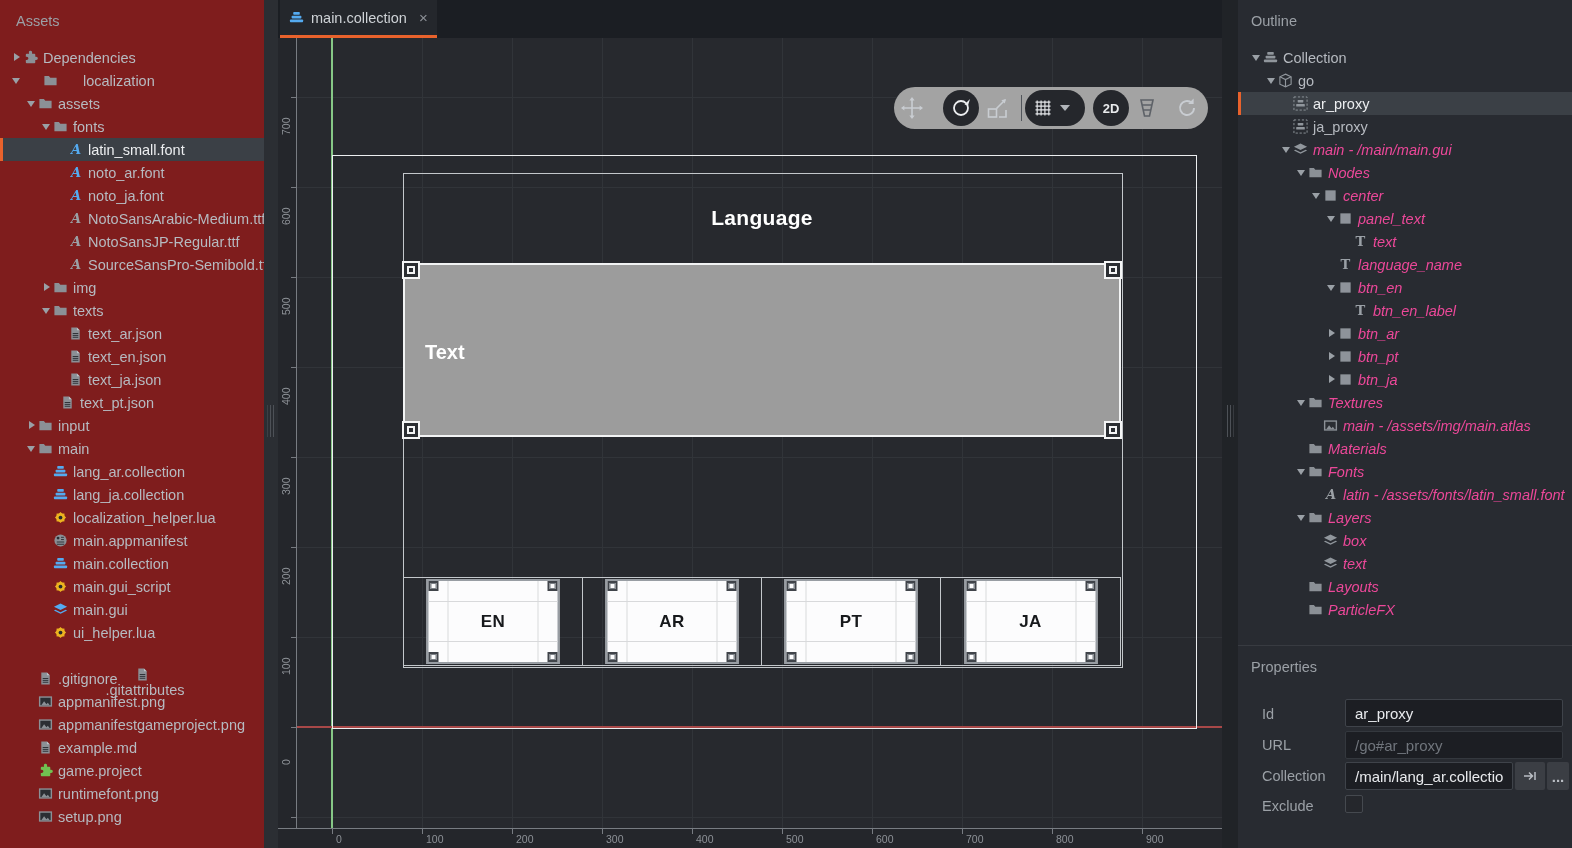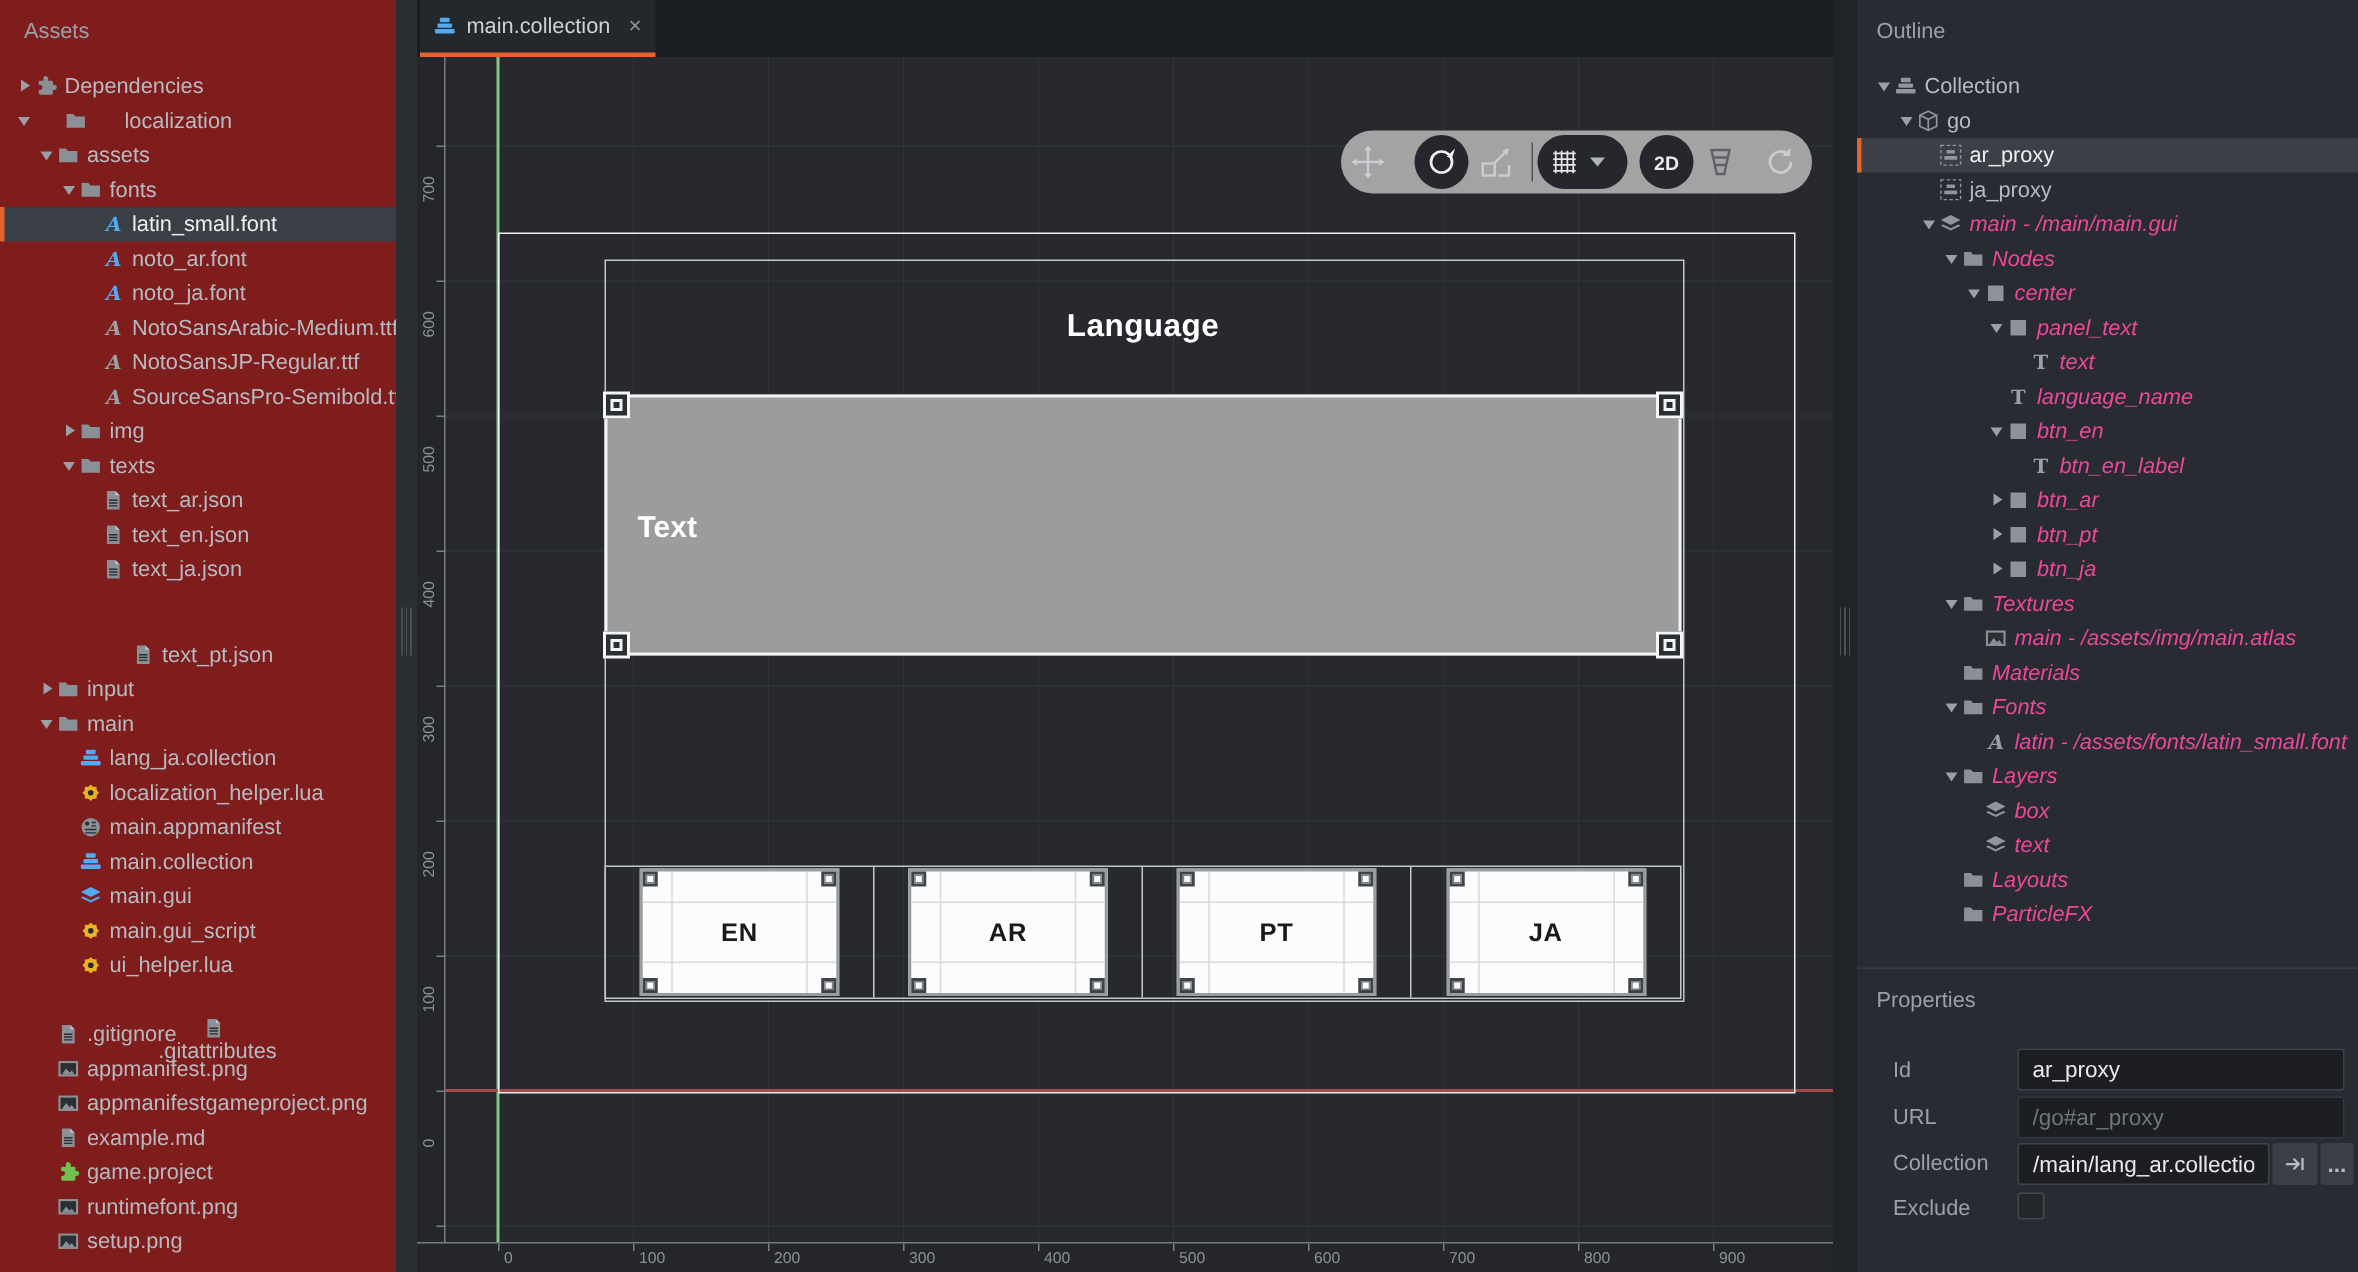--- a/index.html
+++ b/index.html
@@ -261,21 +261,21 @@
             <svg viewBox="0 0 16 16" width="15" height="15">
               <path d="M3.5 1.5h6l3 3v10h-9z" fill="#8b9096"></path>
               <path d="M9.5 1.5v3h3z" fill="#bfc3c8"></path>
               <g stroke="#2b2e33">
                 <path d="M5 8h6M5 10h6M5 12h6"></path>
               </g>
             </svg>
           </span>
           <span class="tree-label">text_ja.json</span>
         </div>
-        <div class="tree-row" style="padding-left: 76px; margin-top: 34px;">
+        <div class="tree-row" style="padding-left: 48px;">
           <span class="chev"></span>
           <span class="tree-icon">
             <svg viewBox="0 0 16 16" width="15" height="15">
               <path d="M3.5 1.5h6l3 3v10h-9z" fill="#8b9096"></path>
               <path d="M9.5 1.5v3h3z" fill="#bfc3c8"></path>
               <g stroke="#2b2e33">
                 <path d="M5 8h6M5 10h6M5 12h6"></path>
               </g>
             </svg>
           </span>
@@ -303,20 +303,33 @@
           <span class="chev"></span>
           <span class="tree-icon">
             <svg viewBox="0 0 16 16" width="15" height="15">
               <g fill="#54aaf0">
                 <rect x="4.5" y="2" width="7" height="3.1" rx="0.8"></rect>
                 <rect x="2.8" y="6" width="10.4" height="3.1" rx="0.8"></rect>
                 <rect x="1" y="10" width="14" height="3.1" rx="0.8"></rect>
               </g>
             </svg>
           </span>
+          <span class="tree-label">lang_ar.collection</span>
+        </div>
+        <div class="tree-row" style="padding-left: 41px;">
+          <span class="chev"></span>
+          <span class="tree-icon">
+            <svg viewBox="0 0 16 16" width="15" height="15">
+              <g fill="#54aaf0">
+                <rect x="4.5" y="2" width="7" height="3.1" rx="0.8"></rect>
+                <rect x="2.8" y="6" width="10.4" height="3.1" rx="0.8"></rect>
+                <rect x="1" y="10" width="14" height="3.1" rx="0.8"></rect>
+              </g>
+            </svg>
+          </span>
           <span class="tree-label">lang_ja.collection</span>
         </div>
         <div class="tree-row" style="padding-left: 41px;">
           <span class="chev"></span>
           <span class="tree-icon">
             <svg viewBox="0 0 16 16" width="15" height="15">
               <rect x="3.8" y="3.8" width="8.4" height="8.4" fill="#ecb320"></rect>
               <rect x="3.8" y="3.8" width="8.4" height="8.4" fill="#ecb320" transform="rotate(45 8 8)"></rect>
               <circle cx="8" cy="8" r="4.4" fill="#ecb320"></circle>
               <circle cx="8" cy="8" r="2" fill="#262a2e"></circle>
@@ -347,39 +360,39 @@
                 <rect x="1" y="10" width="14" height="3.1" rx="0.8"></rect>
               </g>
             </svg>
           </span>
           <span class="tree-label">main.collection</span>
         </div>
         <div class="tree-row" style="padding-left: 41px;">
           <span class="chev"></span>
           <span class="tree-icon">
             <svg viewBox="0 0 16 16" width="15" height="15">
-              <g fill="#54aaf0">
-                <path d="M8 1.5L15 5 8 8.5 1 5z"></path>
-                <path d="M2.6 8.2L8 10.9l5.4-2.7L15 9 8 12.5 1 9z"></path>
-              </g>
-            </svg>
-          </span>
-          <span class="tree-label">main.gui</span>
-        </div>
-        <div class="tree-row" style="padding-left: 41px;">
-          <span class="chev"></span>
-          <span class="tree-icon">
-            <svg viewBox="0 0 16 16" width="15" height="15">
               <rect x="3.8" y="3.8" width="8.4" height="8.4" fill="#ecb320"></rect>
               <rect x="3.8" y="3.8" width="8.4" height="8.4" fill="#ecb320" transform="rotate(45 8 8)"></rect>
               <circle cx="8" cy="8" r="4.4" fill="#ecb320"></circle>
               <circle cx="8" cy="8" r="2" fill="#262a2e"></circle>
             </svg>
           </span>
           <span class="tree-label">main.gui_script</span>
+        </div>
+        <div class="tree-row" style="padding-left: 41px;">
+          <span class="chev"></span>
+          <span class="tree-icon">
+            <svg viewBox="0 0 16 16" width="15" height="15">
+              <g fill="#54aaf0">
+                <path d="M8 1.5L15 5 8 8.5 1 5z"></path>
+                <path d="M2.6 8.2L8 10.9l5.4-2.7L15 9 8 12.5 1 9z"></path>
+              </g>
+            </svg>
+          </span>
+          <span class="tree-label">main.gui</span>
         </div>
         <div class="tree-row" style="padding-left: 41px;">
           <span class="chev"></span>
           <span class="tree-icon">
             <svg viewBox="0 0 16 16" width="15" height="15">
               <rect x="3.8" y="3.8" width="8.4" height="8.4" fill="#ecb320"></rect>
               <rect x="3.8" y="3.8" width="8.4" height="8.4" fill="#ecb320" transform="rotate(45 8 8)"></rect>
               <circle cx="8" cy="8" r="4.4" fill="#ecb320"></circle>
               <circle cx="8" cy="8" r="2" fill="#262a2e"></circle>
             </svg>

